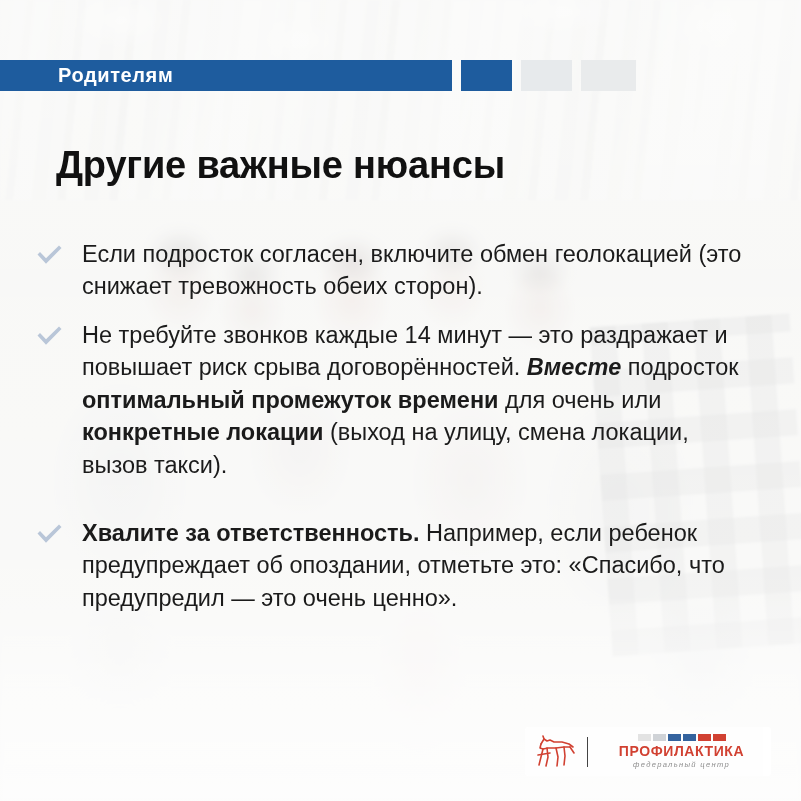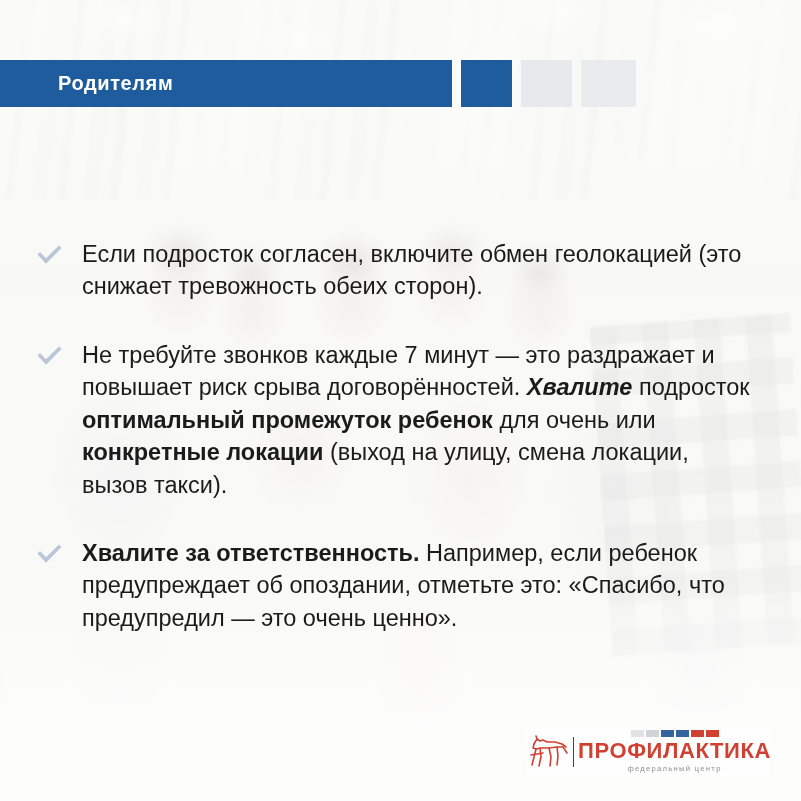--- a/index.html
+++ b/index.html
@@ -115,21 +115,21 @@
     position: absolute;
     inset: 0;
     background: linear-gradient(180deg, rgba(255,255,255,.35) 0%, rgba(255,255,255,.18) 35%, rgba(255,255,255,.30) 70%, rgba(255,255,255,.62) 100%);
   }
 
   
   .banner {
     position: absolute;
     left: 0;
     top: 60px;
-    height: 47px;
+    height: 31px;
     display: flex;
     align-items: stretch;
     gap: 9px;
   }
   .banner-main {
     width: 452px;
     background: #1e5c9e;
     display: flex;
     align-items: center;
   }
@@ -185,21 +185,21 @@
   .bullet .txt {
     flex: 1 1 auto;
     font-size: 23.5px;
     line-height: 1.38;
     color: #1b1b1b;
     padding-left: 16px;
   }
   .bullet .txt b { font-weight: bold; }
   .bullet .txt i { font-style: italic; font-weight: bold; }
 
-  #b1 { margin-bottom: 36px; }
+  #b1 { margin-bottom: 16px; }
   #b2 { margin-bottom: 36px; }
 
   
   .logo-box {
     position: absolute;
     left: 525px;
     top: 727px;
     width: 246px;
     height: 49px;
     background: #ffffff;
@@ -232,32 +232,33 @@
     display: flex;
     gap: 2px;
     margin-bottom: 3px;
   }
   .logo-bars span {
     display: block;
     width: 13px;
     height: 7px;
   }
   .logo-name {
-    font-size: 22px;
+    font-size: 14px;
     font-weight: bold;
     letter-spacing: 0.6px;
     color: #d03a2a;
     line-height: 1;
   }
   .logo-sub {
     font-size: 7.6px;
     letter-spacing: 1.3px;
     color: #8a8a8a;
     margin-top: 3px;
     line-height: 1;
+    font-style: italic;
   }
 </style>
 </head>
 <body>
 
 <div id="slide">
 
   <div class="bg-layer">
     <div class="bg-trees"></div>
     <div class="bg-trees-white"></div>
@@ -271,39 +272,40 @@
 
   <div class="banner">
     <div class="banner-main" style="background: rgb(30, 92, 158);">
       <span class="banner-label">Родителям</span>
     </div>
     <div class="banner-sq-blue" style="background: rgb(30, 92, 158);"></div>
     <div class="banner-sq-grey"></div>
     <div class="banner-sq-grey second"></div>
   </div>
 
+  <div class="title">Другие важные нюансы</div>
 
   <div class="bullets">
 
     <div class="bullet" id="b1">
       <span class="check">
         <svg width="27" height="22" viewBox="0 0 27 22" aria-hidden="true">
           <path d="M1.5 10.5 L4.0 8.0 L10.0 14.2 L23.0 1.5 L25.5 4.0 L10.0 19.8 Z" fill="#b9c6d8"></path>
         </svg>
       </span>
       <div class="txt"><span>Если подросток согласен, включите обмен геолокацией (это снижает тревожность обеих сторон).</span></div>
     </div>
 
     <div class="bullet" id="b2">
       <span class="check">
         <svg width="27" height="22" viewBox="0 0 27 22" aria-hidden="true">
           <path d="M1.5 10.5 L4.0 8.0 L10.0 14.2 L23.0 1.5 L25.5 4.0 L10.0 19.8 Z" fill="#b9c6d8"></path>
         </svg>
       </span>
-      <div class="txt"><span>Не требуйте звонков каждые 7 минут — это раздражает и повышает риск срыва договорённостей. </span><i>Хвалите</i><span> подросток </span><b>оптимальный промежуток ребенок</b><span> для очень или </span><b>конкретные локации</b><span> (выход на улицу, смена локации, вызов такси).</span></div>
+      <div class="txt"><span>Не требуйте звонков каждые 14 минут — это раздражает и повышает риск срыва договорённостей. </span><i>Вместе</i><span> подросток </span><b>оптимальный промежуток времени</b><span> для очень или </span><b>конкретные локации</b><span> (выход на улицу, смена локации, вызов такси).</span></div>
     </div>
 
     <div class="bullet" id="b3">
       <span class="check">
         <svg width="27" height="22" viewBox="0 0 27 22" aria-hidden="true">
           <path d="M1.5 10.5 L4.0 8.0 L10.0 14.2 L23.0 1.5 L25.5 4.0 L10.0 19.8 Z" fill="#b9c6d8"></path>
         </svg>
       </span>
       <div class="txt"><b>Хвалите за ответственность.</b><span> Например, если ребенок предупреждает об опоздании, отметьте это: «Спасибо, что предупредил — это очень ценно».</span></div>
     </div>

